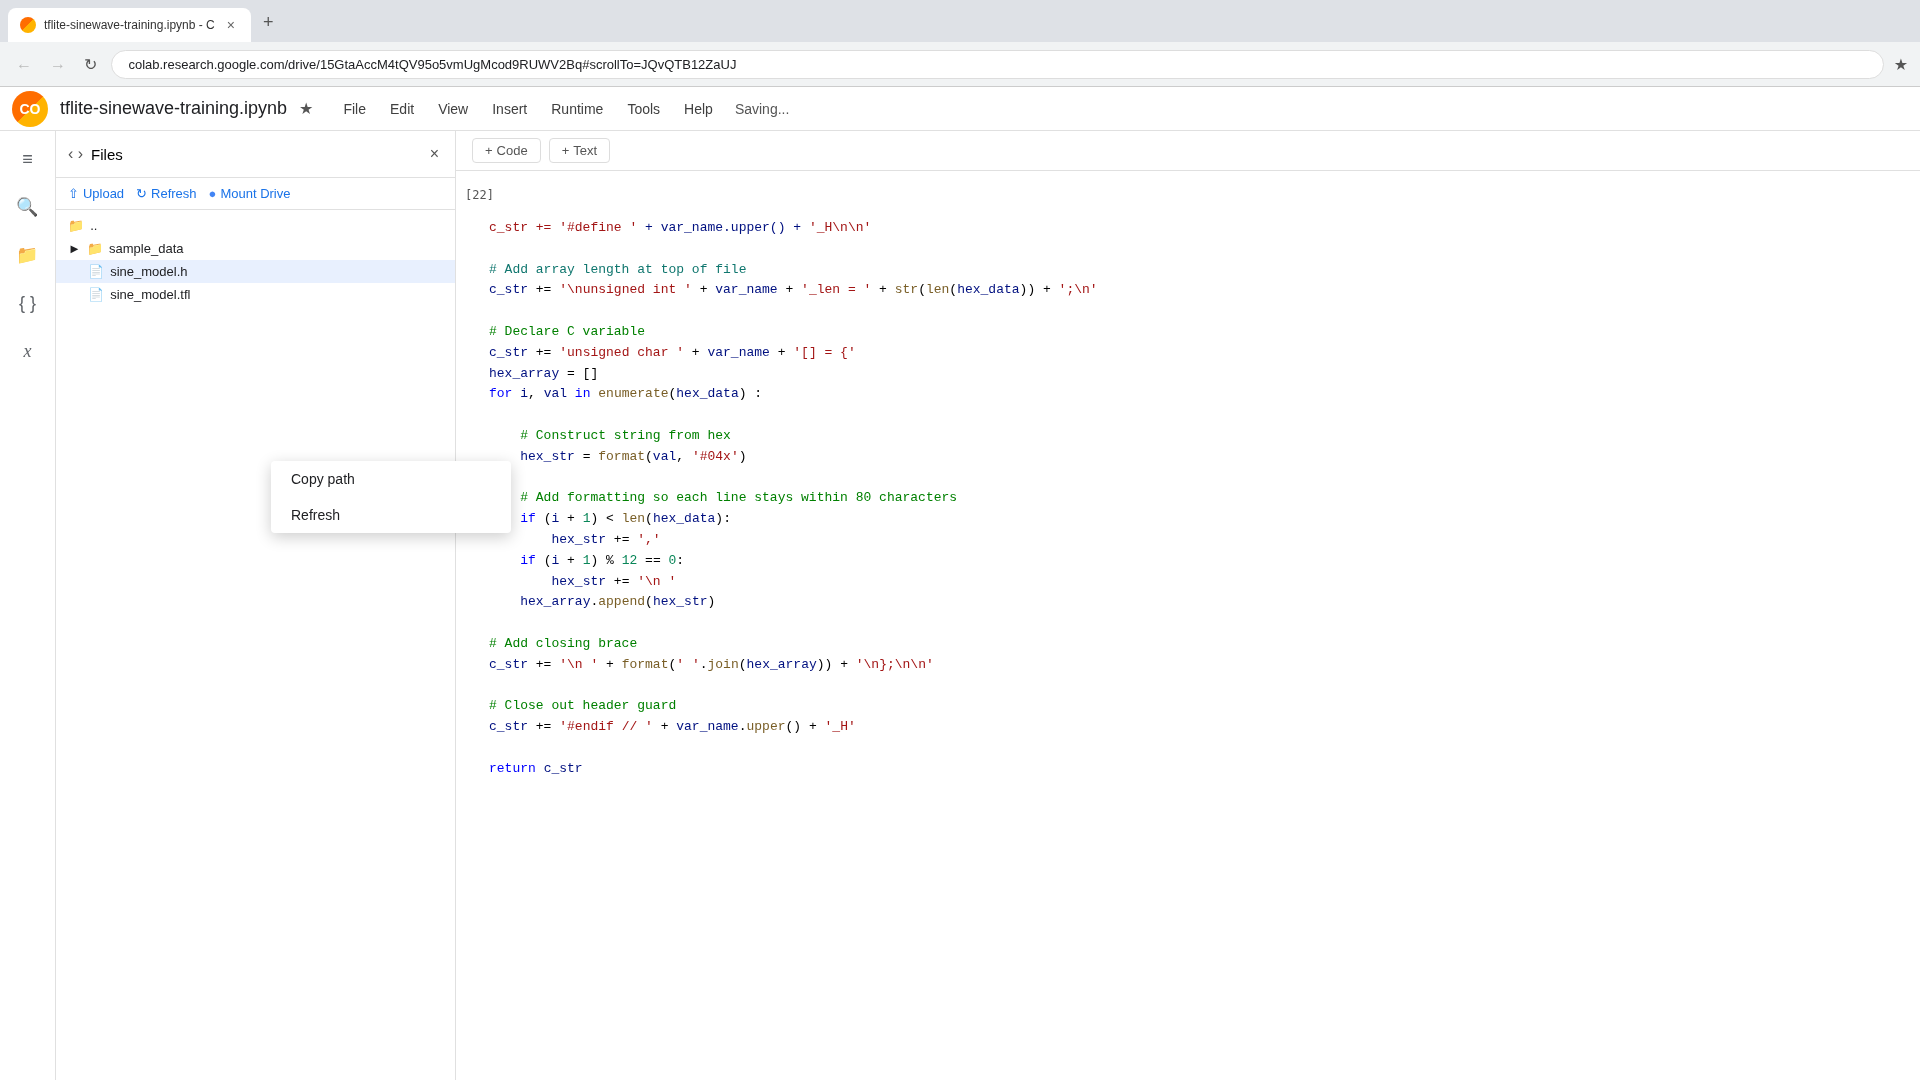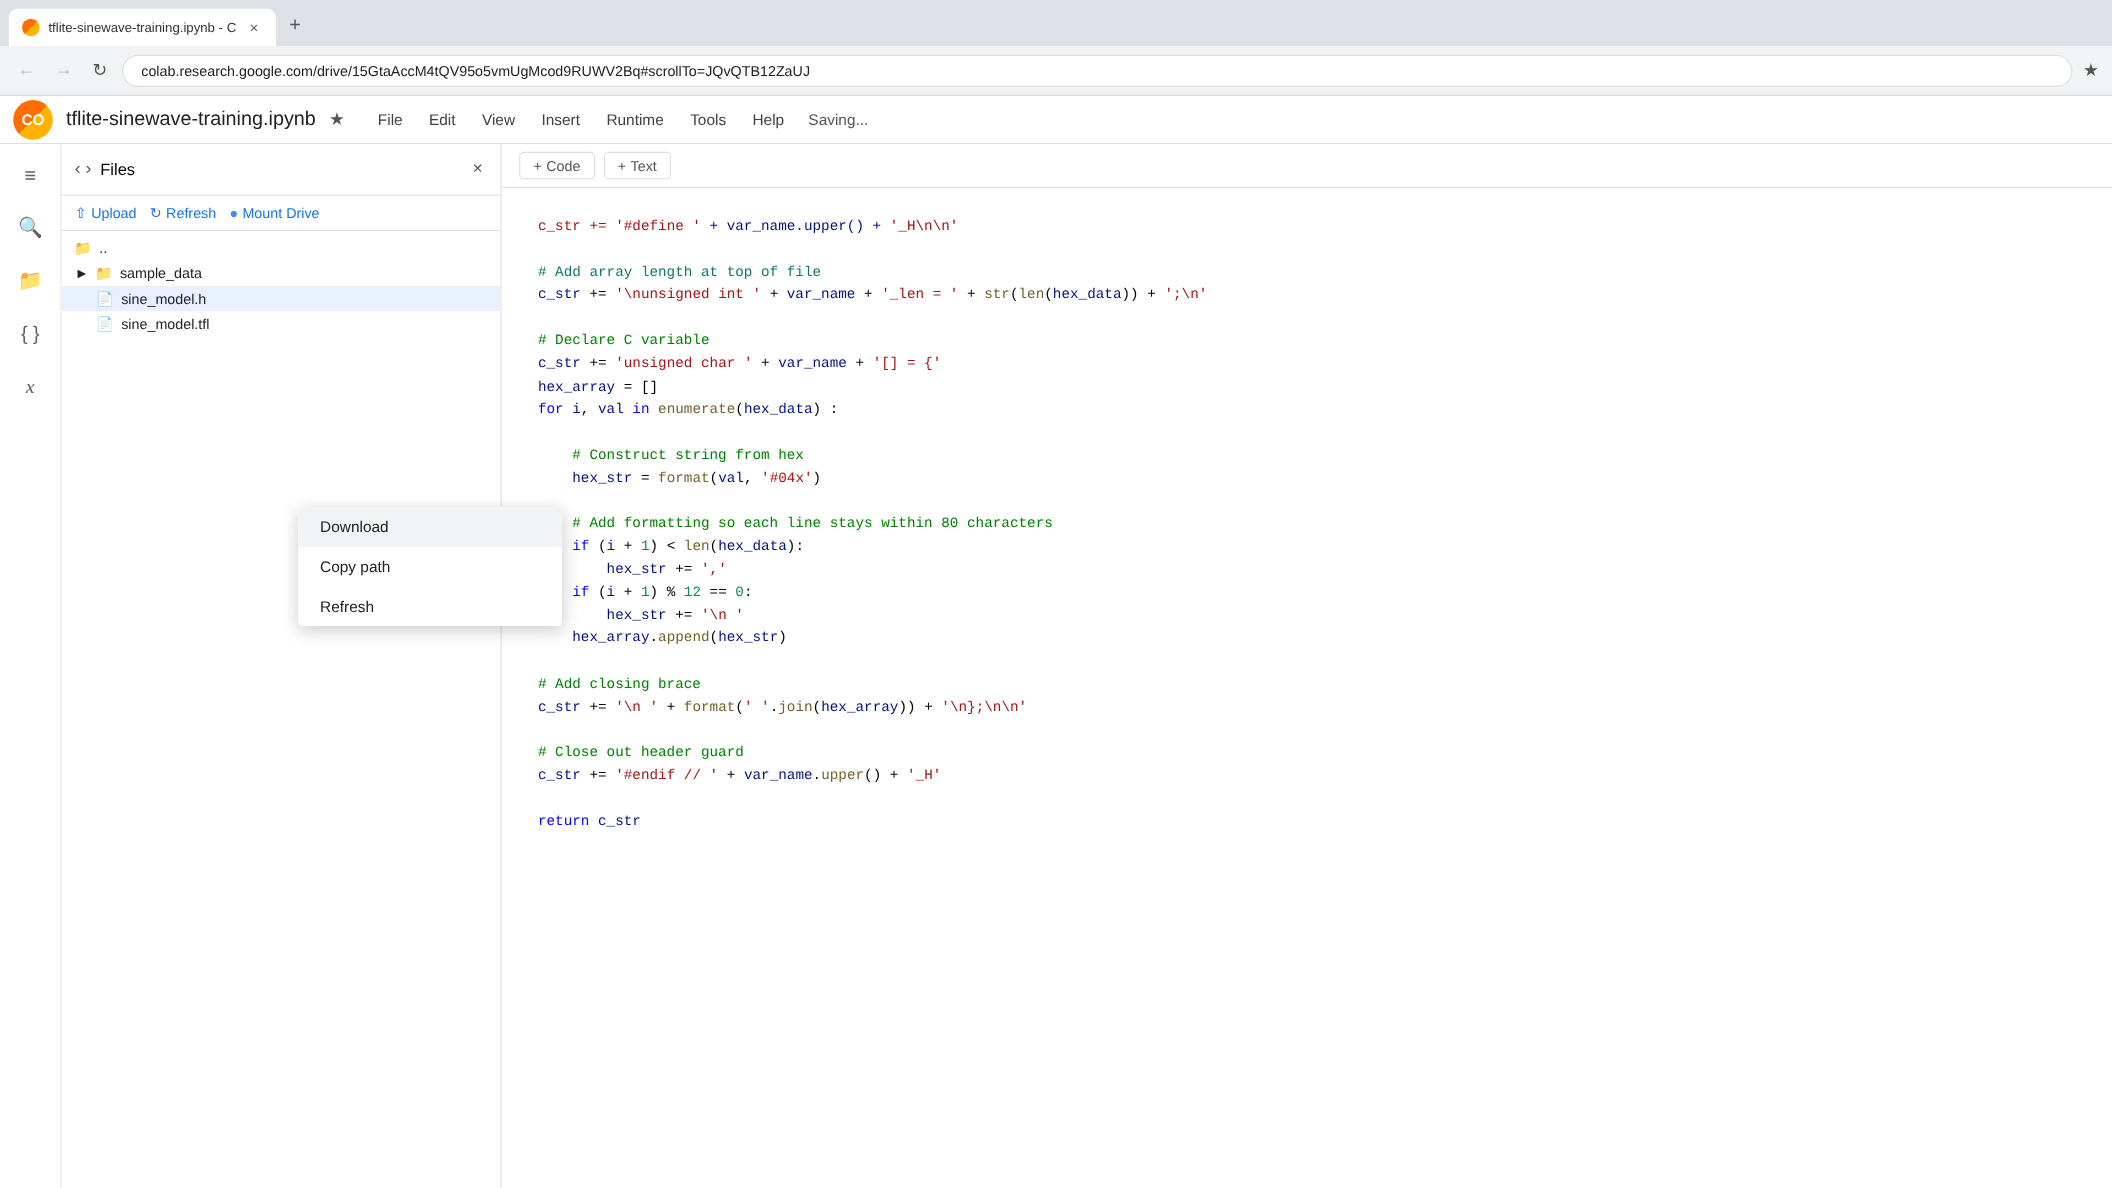--- a/index.html
+++ b/index.html
@@ -378,40 +378,40 @@
           <span style="margin-left:20px;">📄</span>
           <span>sine_model.h</span>
         </div>
         <div class="tree-item">
           <span style="margin-left:20px;">📄</span>
           <span>sine_model.tfl</span>
         </div>
       </div>
 
       <div class="context-menu">
-        <div class="context-menu-item active">Download</div>
         <div class="context-menu-item">Copy path</div>
         <div class="context-menu-item">Refresh</div>
       </div>
     </div>
 
     <div class="code-area">
 
       <div class="toolbar" style="border-bottom:1px solid #e0e0e0; margin: 0 -16px; padding: 4px 16px;">
         <button class="add-btn">
           <span>+</span>
           <span>Code</span>
         </button>
         <button class="add-btn">
           <span>+</span>
           <span>Text</span>
         </button>
       </div>
 
       <div class="cell-container">
+        <div class="cell-num">[22]</div>
         <div class="code-block">
           <pre><span style="color:#a31515;">c_str += </span><span style="color:#a31515;">'#define '</span><span style="color:#001080;"> + var_name.upper() + </span><span style="color:#a31515;">'_H\n\n'</span>
 
 <span style="color:#0f766e;"># Add array length at top of file</span>
 <span style="color:#001080;">c_str</span><span style="color:#000;"> += </span><span style="color:#a31515;">'\nunsigned int '</span><span style="color:#000;"> + </span><span style="color:#001080;">var_name</span><span style="color:#000;"> + </span><span style="color:#a31515;">'_len = '</span><span style="color:#000;"> + </span><span style="color:#795e26;">str</span><span style="color:#000;">(</span><span style="color:#795e26;">len</span><span style="color:#000;">(</span><span style="color:#001080;">hex_data</span><span style="color:#000;">)) + </span><span style="color:#a31515;">';\n'</span>
 
 <span style="color:#008000;"># Declare C variable</span>
 <span style="color:#001080;">c_str</span><span style="color:#000;"> += </span><span style="color:#a31515;">'unsigned char '</span><span style="color:#000;"> + </span><span style="color:#001080;">var_name</span><span style="color:#000;"> + </span><span style="color:#a31515;">'[] = {'</span>
 <span style="color:#001080;">hex_array</span><span style="color:#000;"> = []</span>
 <span style="color:#0000ff;">for</span><span style="color:#000;"> </span><span style="color:#001080;">i</span><span style="color:#000;">, </span><span style="color:#001080;">val</span><span style="color:#000;"> </span><span style="color:#0000ff;">in</span><span style="color:#000;"> </span><span style="color:#795e26;">enumerate</span><span style="color:#000;">(</span><span style="color:#001080;">hex_data</span><span style="color:#000;">) :</span>

